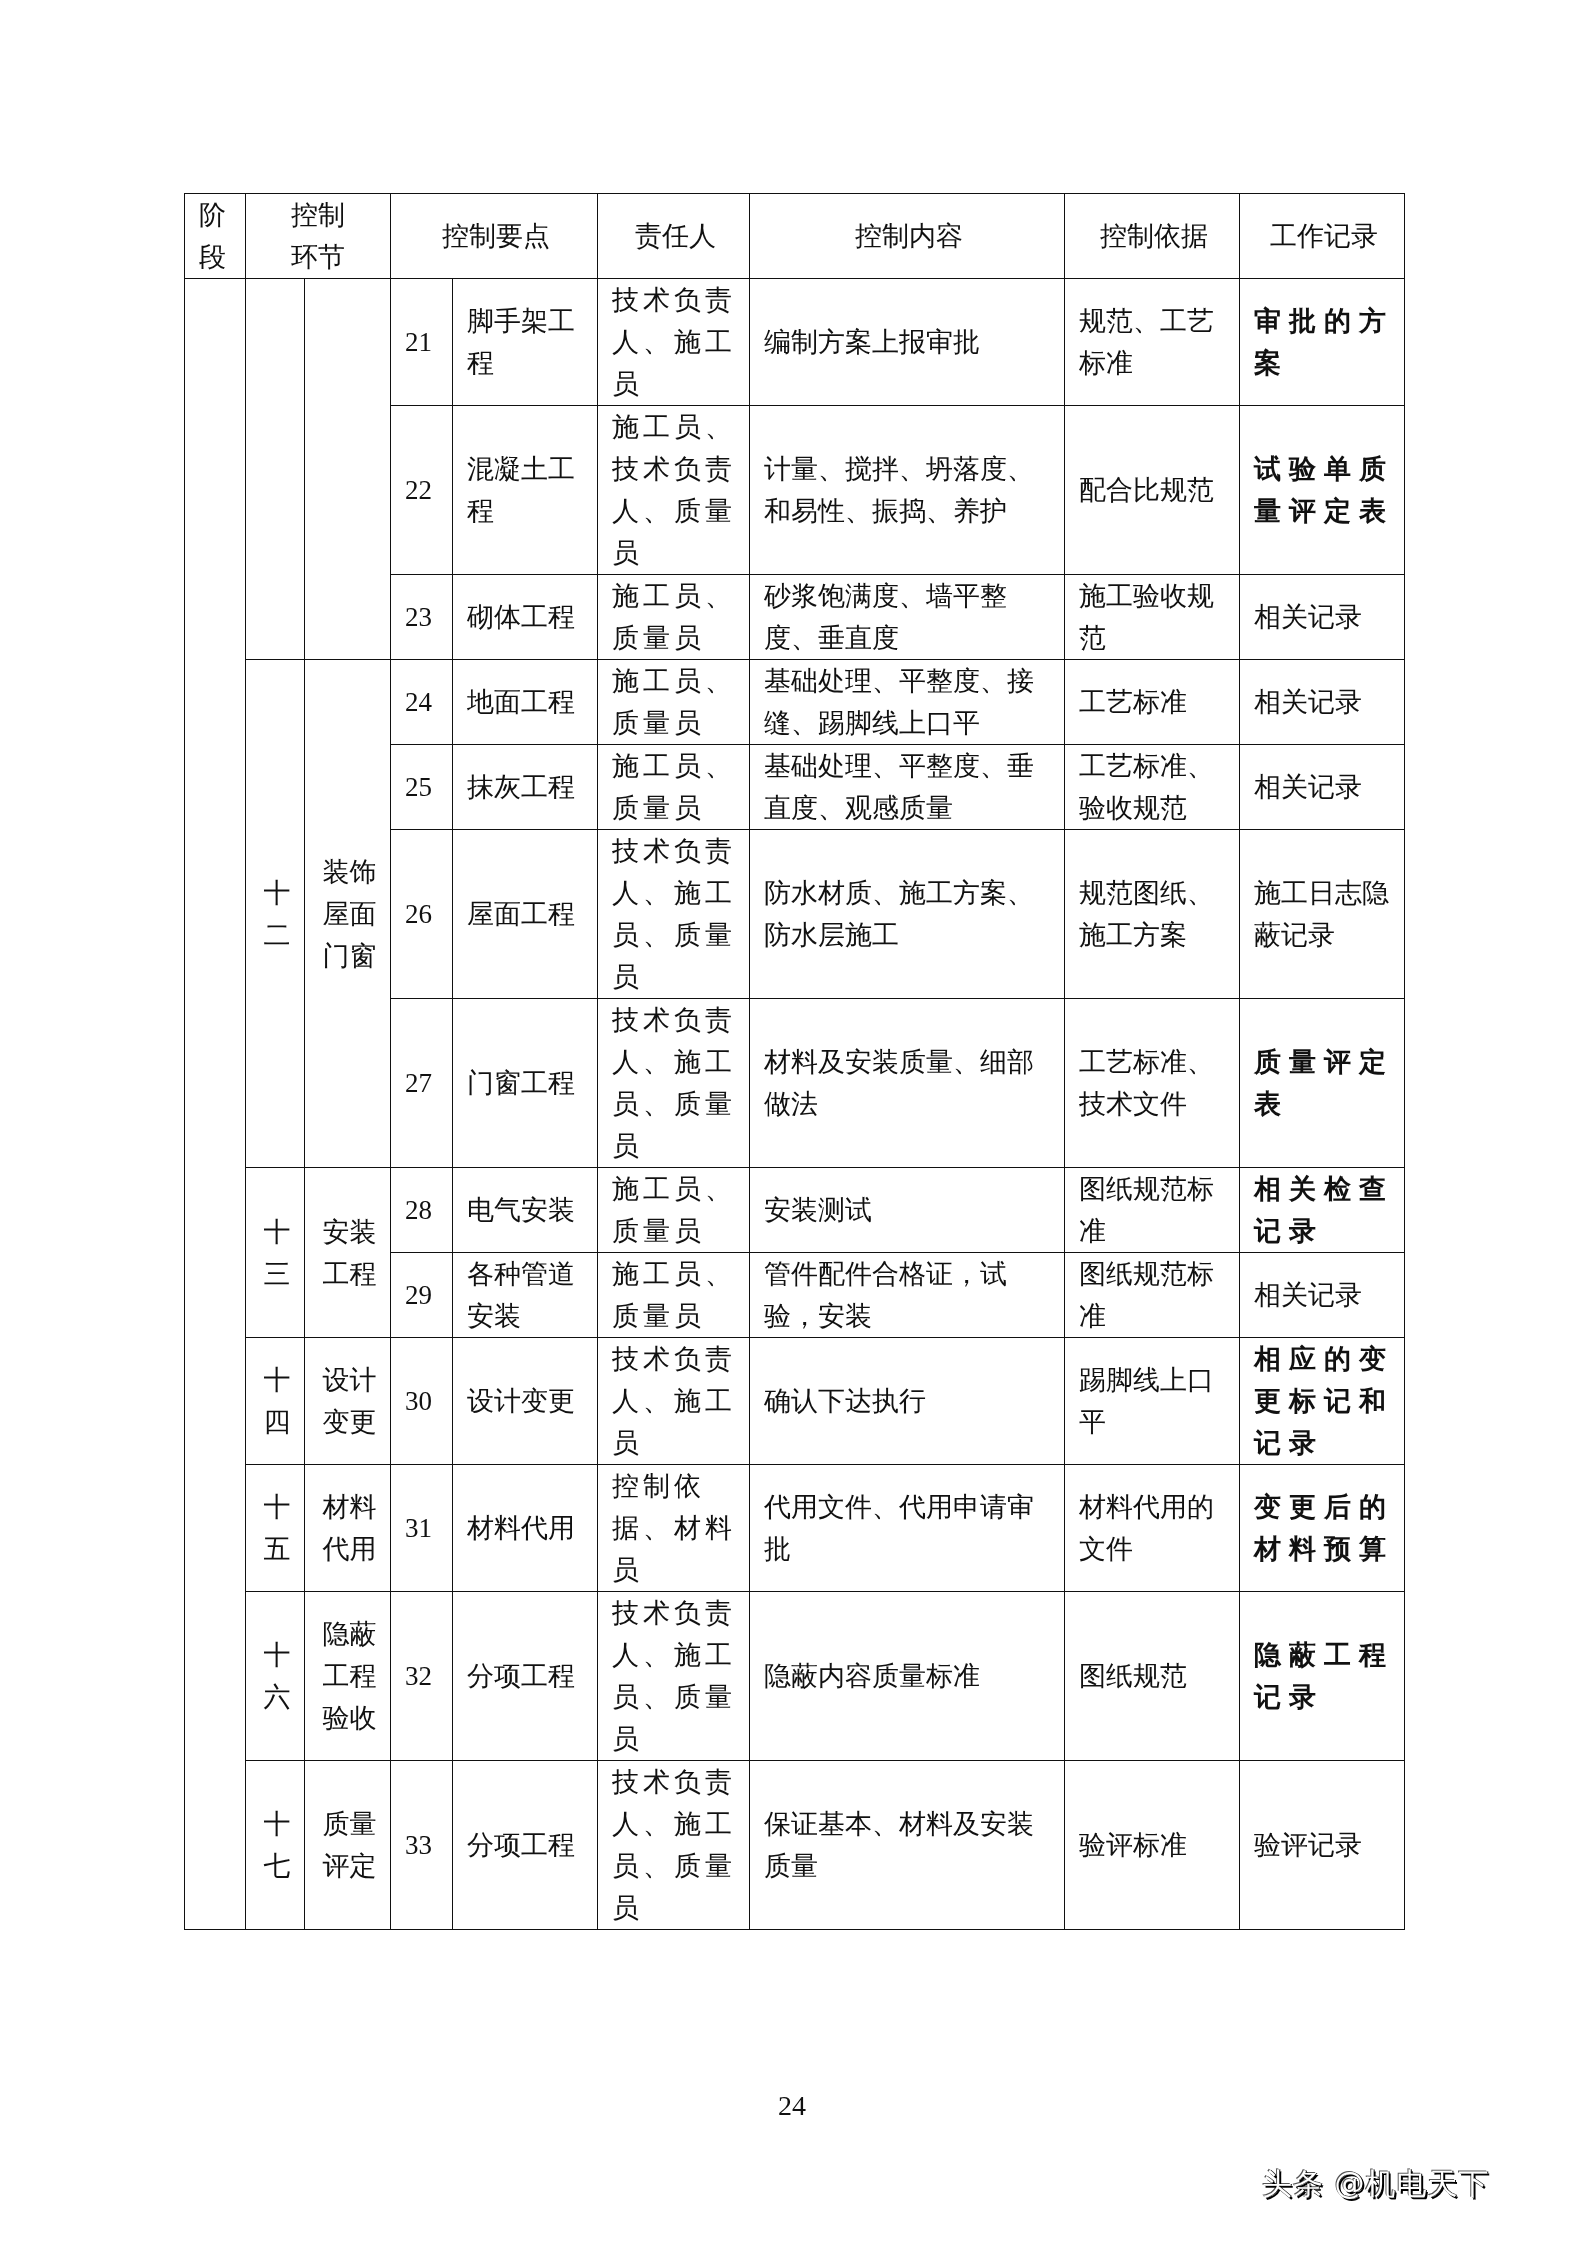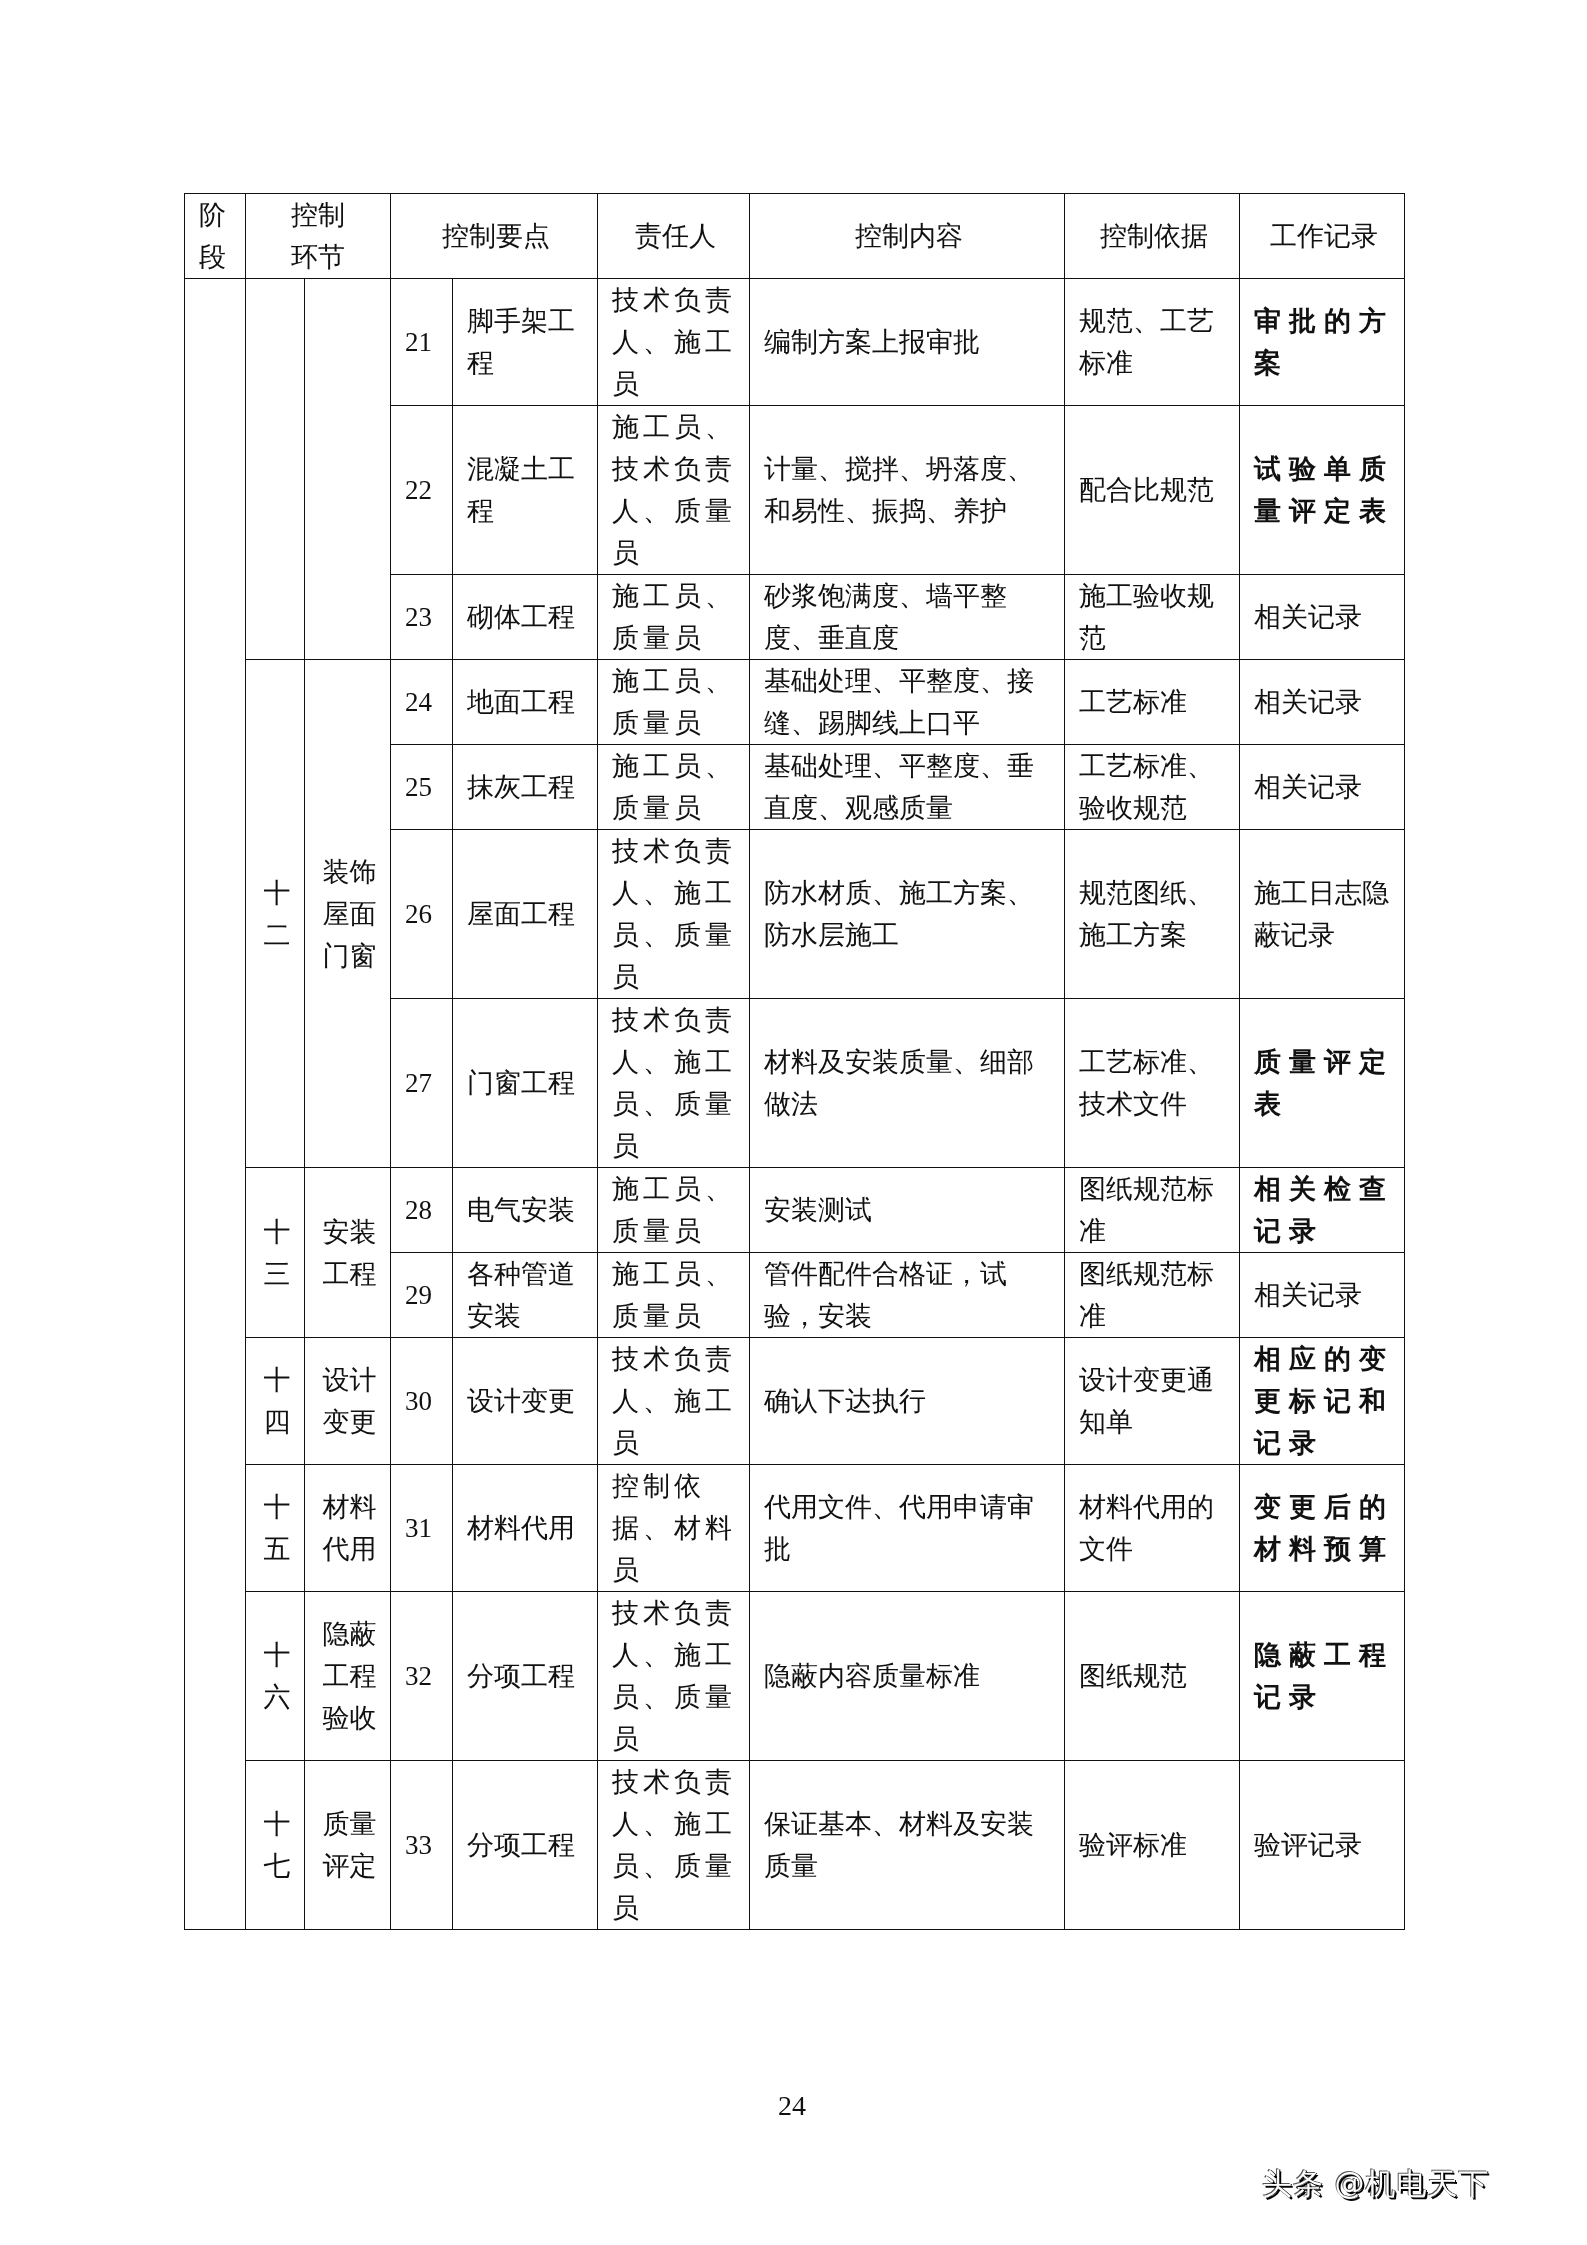--- a/index.html
+++ b/index.html
@@ -137,21 +137,21 @@
     <td>相关记录</td>
   </tr>
 
   <tr style="height:127px">
     <td class="stage">十四</td>
     <td class="stage">设计变更</td>
     <td class="num">30</td>
     <td class="step">设计变更</td>
     <td class="resp">技术负责人、施工员</td>
     <td>确认下达执行</td>
-    <td>设计变更通知单</td>
+    <td>踢脚线上口平</td>
     <td class="rec-sp">相应的变更标记和记录</td>
   </tr>
 
   <tr class="h126">
     <td class="stage">十五</td>
     <td class="stage">材料代用</td>
     <td class="num">31</td>
     <td class="step">材料代用</td>
     <td class="resp">控制依据、材料员</td>
     <td>代用文件、代用申请审批</td>

